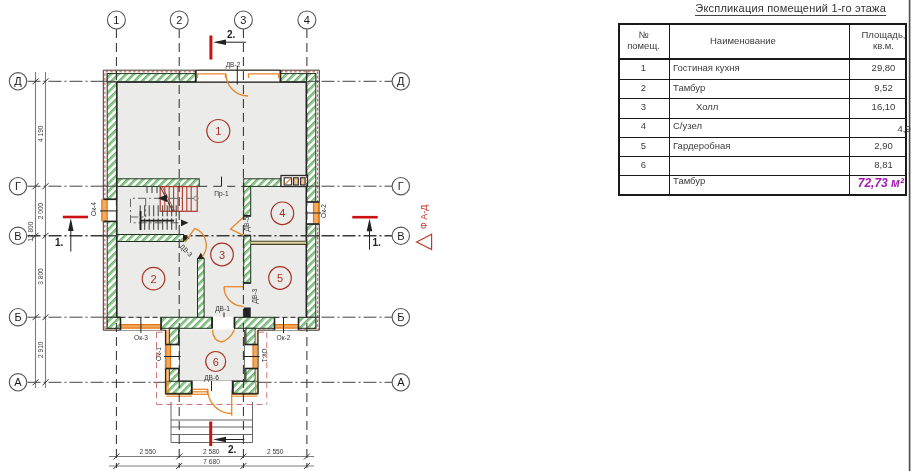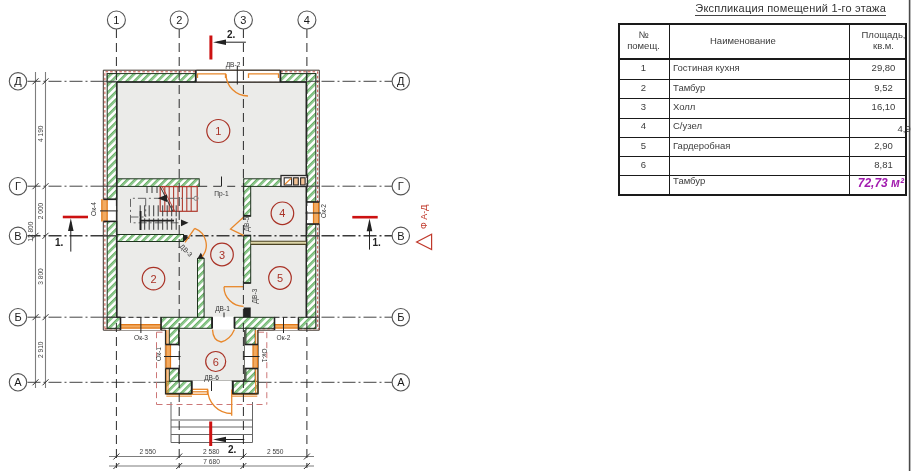--- a/index.html
+++ b/index.html
@@ -483,21 +483,21 @@
   <div class="cell cnum" style="top:5px;">№<br>помещ.</div>
   <div class="cell" style="left:90px;top:11px;">Наименование</div>
   <div class="cell carea" style="top:5px;">Площадь,<br>кв.м.</div>
   <div class="cell cnum" style="top:37.8px;">1</div>
       <div class="cell cname" style="top:37.8px;">Гостиная кухня</div>
       <div class="cell carea" style="top:37.8px;">29,80</div>
   <div class="cell cnum" style="top:57.8px;">2</div>
       <div class="cell cname" style="top:57.8px;">Тамбур</div>
       <div class="cell carea" style="top:57.8px;">9,52</div>
   <div class="cell cnum" style="top:77px;">3</div>
-      <div class="cell cname" style="top:77px;">Холл</div>
+      <div class="cell cname" style="top:77px;margin-left:23px;">Холл</div>
       <div class="cell carea" style="top:77px;">16,10</div>
   <div class="cell cnum" style="top:96.3px;">4</div>
       <div class="cell cname" style="top:96.3px;">С/узел</div>
       <div class="cell carea" style="top:99px;text-align:right;">4,99</div>
   <div class="cell cnum" style="top:115.6px;">5</div>
       <div class="cell cname" style="top:115.6px;">Гардеробная</div>
       <div class="cell carea" style="top:115.6px;">2,90</div>
   <div class="cell cnum" style="top:134.9px;">6</div>
       <div class="cell cname" style="top:151px;">Тамбур</div>
       <div class="cell carea" style="top:134.9px;">8,81</div>

